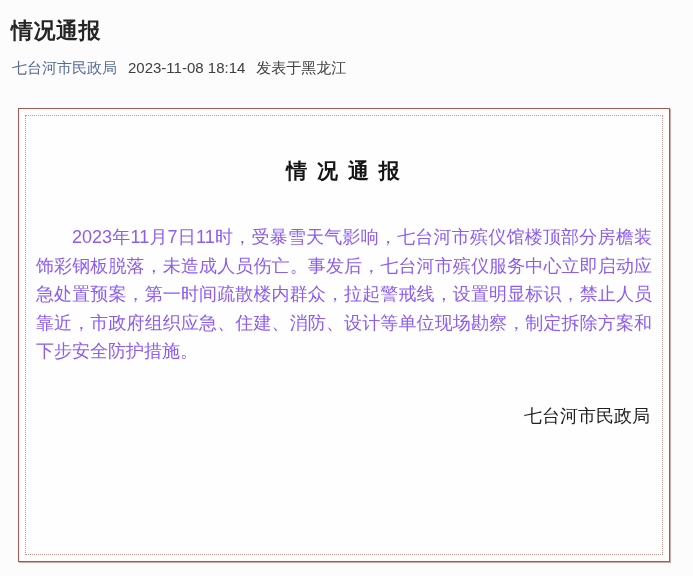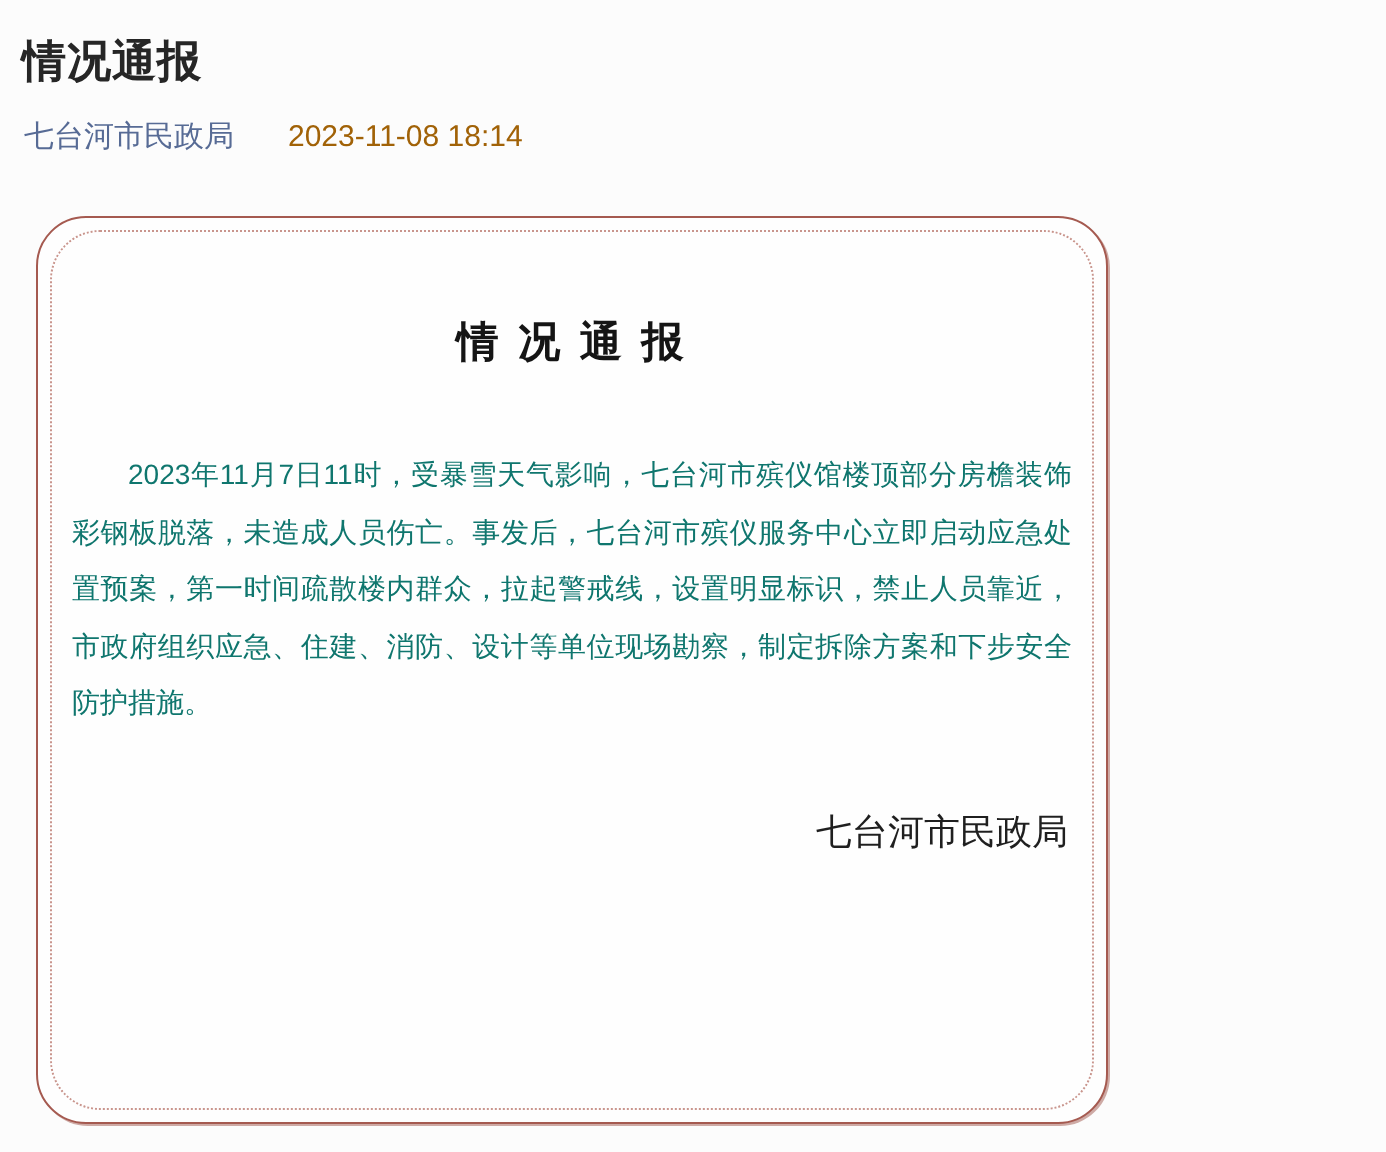--- a/index.html
+++ b/index.html
@@ -1,15 +1,15 @@
 <!DOCTYPE html>
 <html><head>
 <meta charset="utf-8">
 <style>
-  * { margin: 0; padding: 0; box-sizing: border-box; border-radius: 25px; }
+  * { margin: 0; padding: 0; box-sizing: border-box; }
   html, body {
     width: 693px; height: 576px;
     font-family: "Liberation Sans", "DejaVu Sans", sans-serif;
     background: #fcfcfc;
   }
   .page {
     position: relative;
     width: 693px; height: 576px;
     background: #fcfcfc;
     overflow: hidden;
@@ -29,27 +29,26 @@
     align-items: baseline;
     gap: 11px;
     font-size: 15px;
     white-space: nowrap;
   }
   .byline .source {
     color: #576b95;
     cursor: pointer;
   }
   .byline .meta {
-    color: #a16207;
-    margin-left: 16px;
+    color: #404040;
   }
   .notice-box {
     position: absolute;
     left: 18px; top: 108px;
-    width: 536px; height: 454px;
+    width: 652px; height: 454px;
     border: 1px solid #a55a50;
     background: #fefefe;
     box-shadow: 1px 1px 0 rgba(150, 70, 60, 0.45);
   }
   .notice-inner {
     position: absolute;
     top: 6px; left: 6px; right: 6px; bottom: 6px;
     border: 1px dotted #c9958d;
     padding: 0 10px;
   }
@@ -58,23 +57,23 @@
     text-align: center;
     font-size: 21px;
     font-weight: 700;
     letter-spacing: 2px;
     color: #151515;
   }
   .notice-body {
     margin-top: 38px;
   }
   .para {
-    font-size: 14px;
+    font-size: 18px;
     line-height: 28.5px;
-    color: #0f766e;
+    color: #8b5cf6;
     text-align: justify;
     text-indent: 2em;
   }
   .signature {
     margin-top: 35px;
     text-align: right;
     font-size: 18px;
     line-height: 30px;
     color: #1f1f1f;
     padding-right: 2px;
@@ -83,20 +82,21 @@
 </head>
 <body>
 
 <div class="page">
 
   <h1 class="page-title">情况通报</h1>
 
   <div class="byline">
     <span class="source">七台河市民政局</span>
     <span class="meta">2023-11-08 18:14</span>
+    <span class="meta">发表于黑龙江</span>
   </div>
 
   <div class="notice-box">
     <div class="notice-inner">
 
       <h2 class="notice-title">情 况 通 报</h2>
 
       <div class="notice-body">
         <p class="para">2023年11月7日11时，受暴雪天气影响，七台河市殡仪馆楼顶部分房檐装饰彩钢板脱落，未造成人员伤亡。事发后，七台河市殡仪服务中心立即启动应急处置预案，第一时间疏散楼内群众，拉起警戒线，设置明显标识，禁止人员靠近，市政府组织应急、住建、消防、设计等单位现场勘察，制定拆除方案和下步安全防护措施。</p>
       </div>

